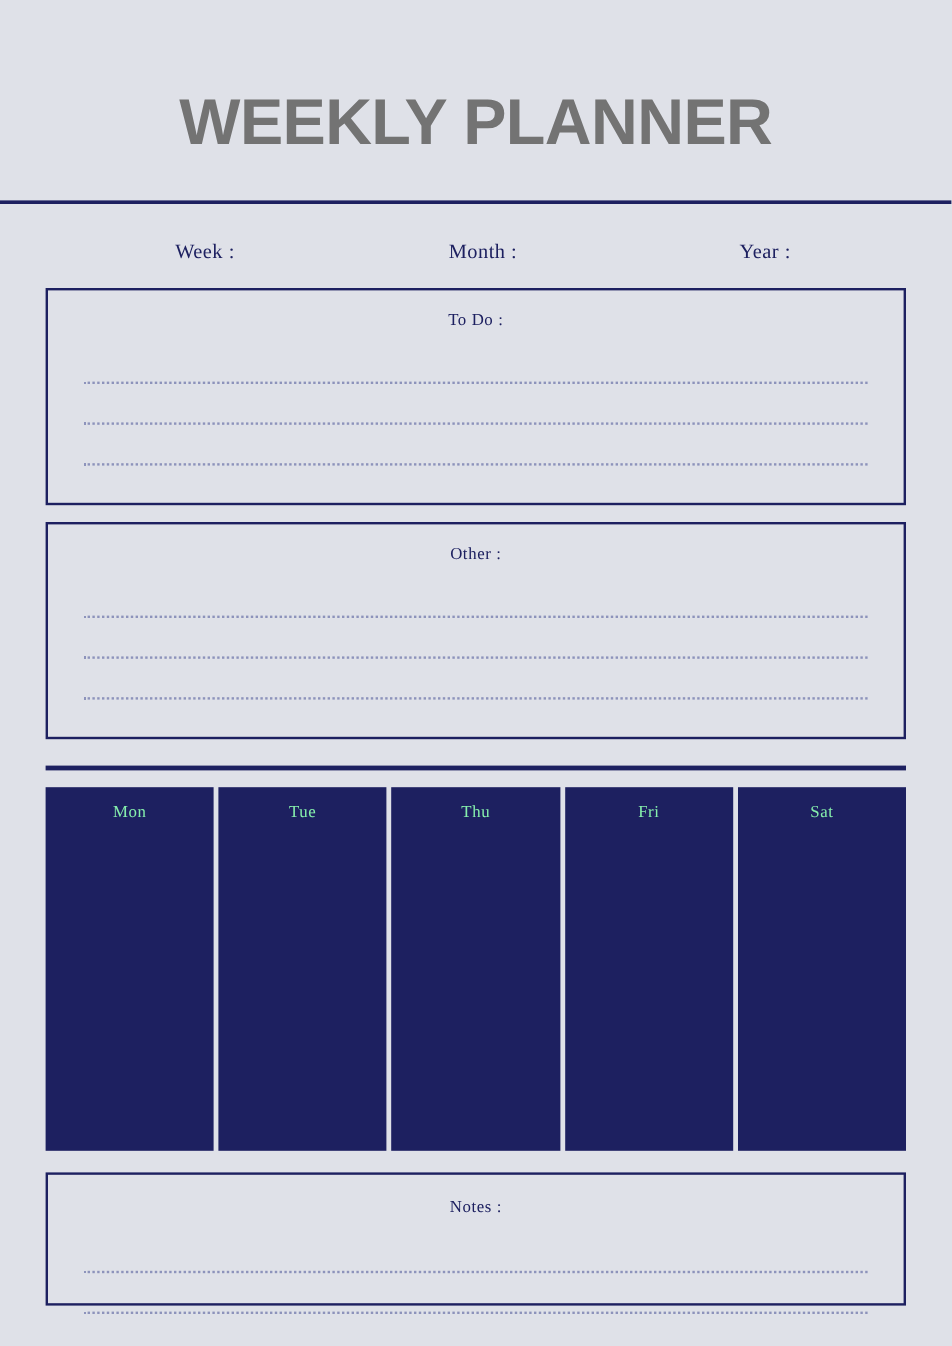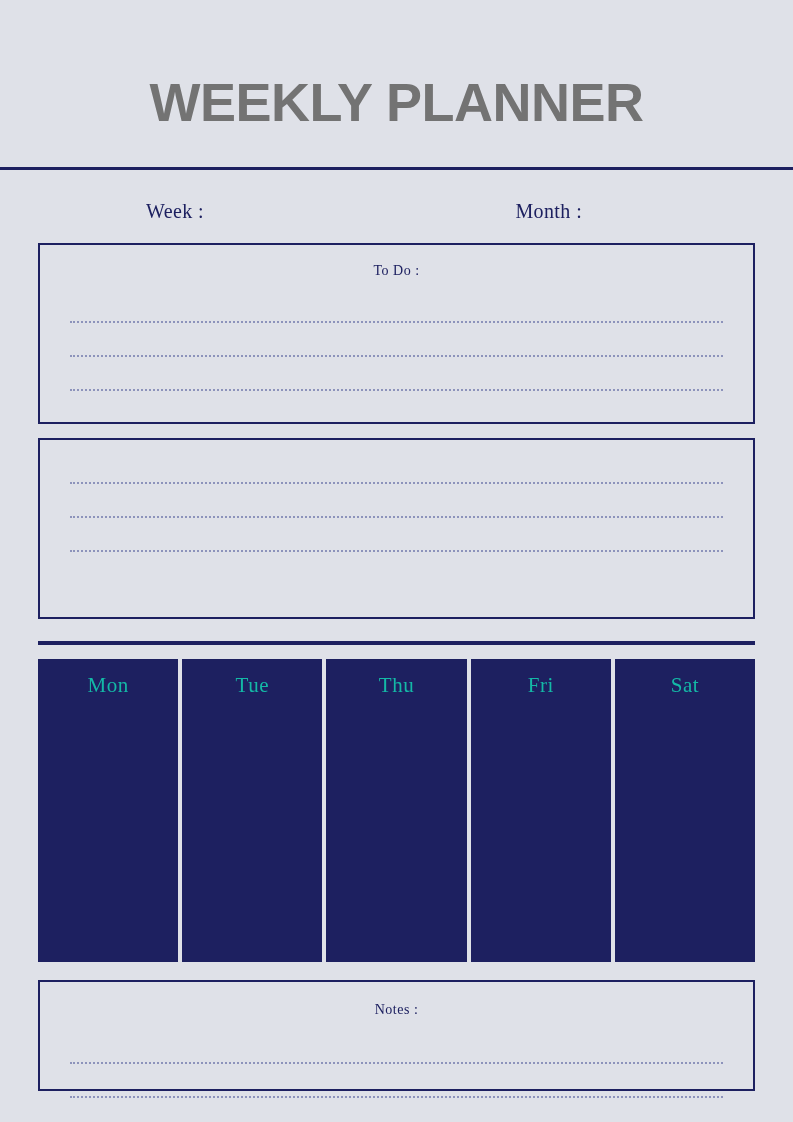--- a/index.html
+++ b/index.html
@@ -41,21 +41,21 @@
 
   
   .meta-row {
     display: flex;
     margin: 30px 0 0 0;
     padding: 0 110px 0 110px;
     box-sizing: border-box;
   }
   .meta-cell {
     flex: 1 1 0;
-    font-size: 20px;
+    font-size: 17px;
     letter-spacing: 0.4px;
   }
   .meta-cell.c1 { text-align: left; padding-left: 36px; }
   .meta-cell.c2 { text-align: center; }
   .meta-cell.c3 { text-align: right; padding-right: 24px; }
 
   
   .box {
     border: 2px solid #1d2060;
     margin: 0 38px;
@@ -95,24 +95,24 @@
     gap: 4px;
   }
   .day-col {
     flex: 1 1 0;
     background: #1d2060;
     color: #e6e8ef;
     box-sizing: border-box;
   }
   .day-label {
     text-align: center;
-    font-size: 21px;
+    font-size: 14px;
     padding-top: 14px;
     letter-spacing: 0.5px;
-    color: #14b8a6;
+    color: #86efac;
   }
 
   
   #notes-box {
     margin-top: 18px;
     height: 111px;
   }
   #notes-box .box-title { padding-top: 20px; }
   #notes-box .lines { padding-top: 18px; }
 </style>
@@ -120,32 +120,34 @@
 <body>
 
 <div class="page">
 
   <h1 class="title">WEEKLY PLANNER</h1>
   <div class="title-rule"></div>
 
   <div class="meta-row">
     <div class="meta-cell c1">Week :</div>
     <div class="meta-cell c2">Month :</div>
+    <div class="meta-cell c3">Year :</div>
   </div>
 
   <div class="box" id="todo-box">
     <div class="box-title">To Do :</div>
     <div class="lines">
       <div class="dotline"></div>
       <div class="dotline"></div>
       <div class="dotline"></div>
     </div>
   </div>
 
   <div class="box" id="other-box">
+    <div class="box-title">Other :</div>
     <div class="lines">
       <div class="dotline"></div>
       <div class="dotline"></div>
       <div class="dotline"></div>
     </div>
   </div>
 
   <div class="section-rule"></div>
 
   <div class="days">

